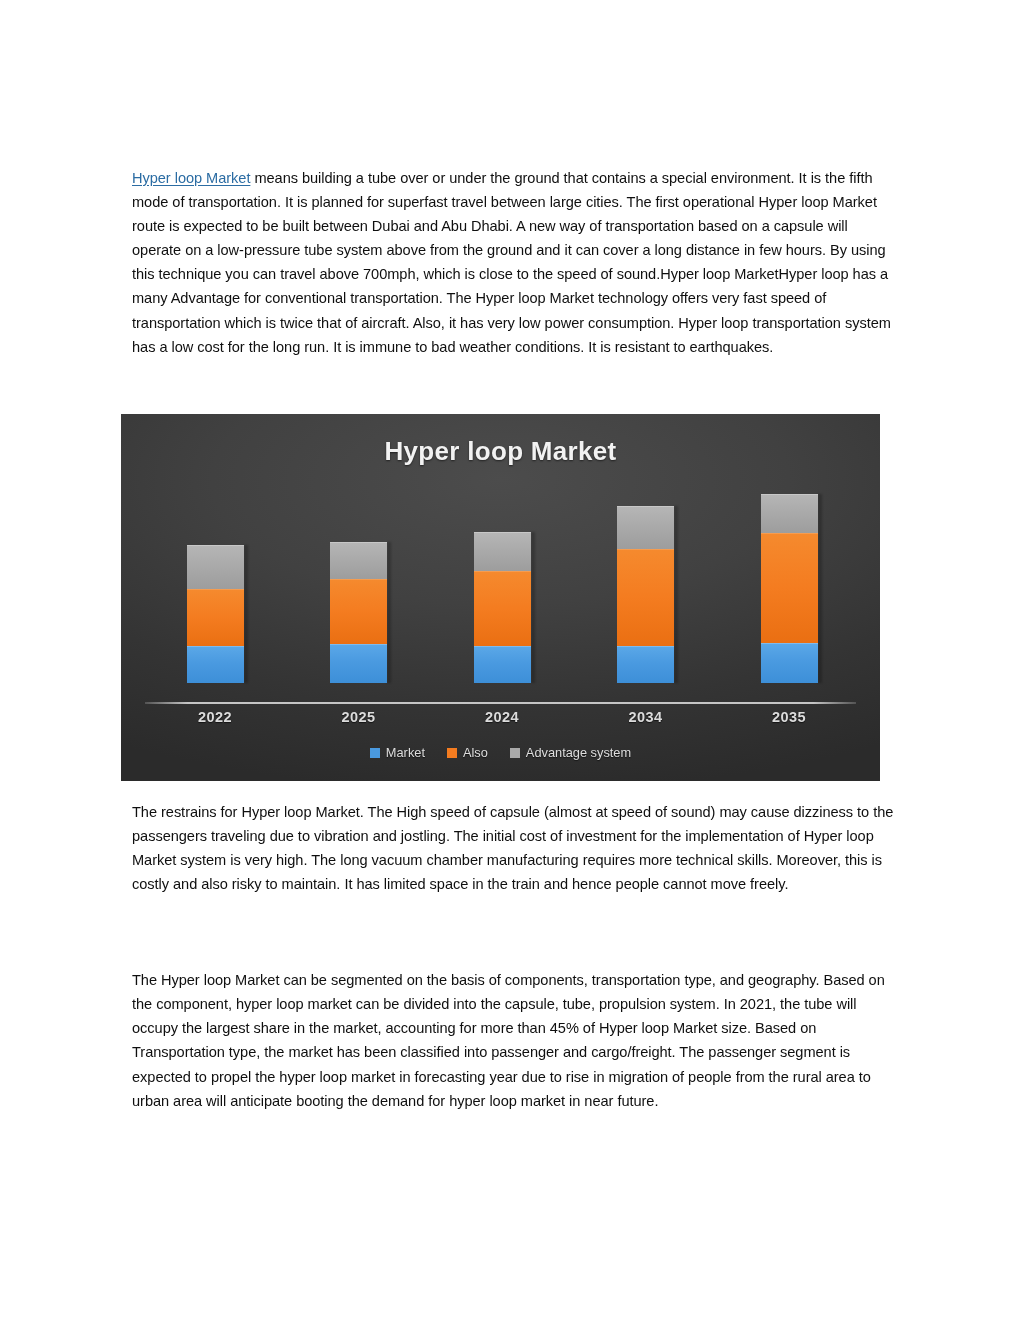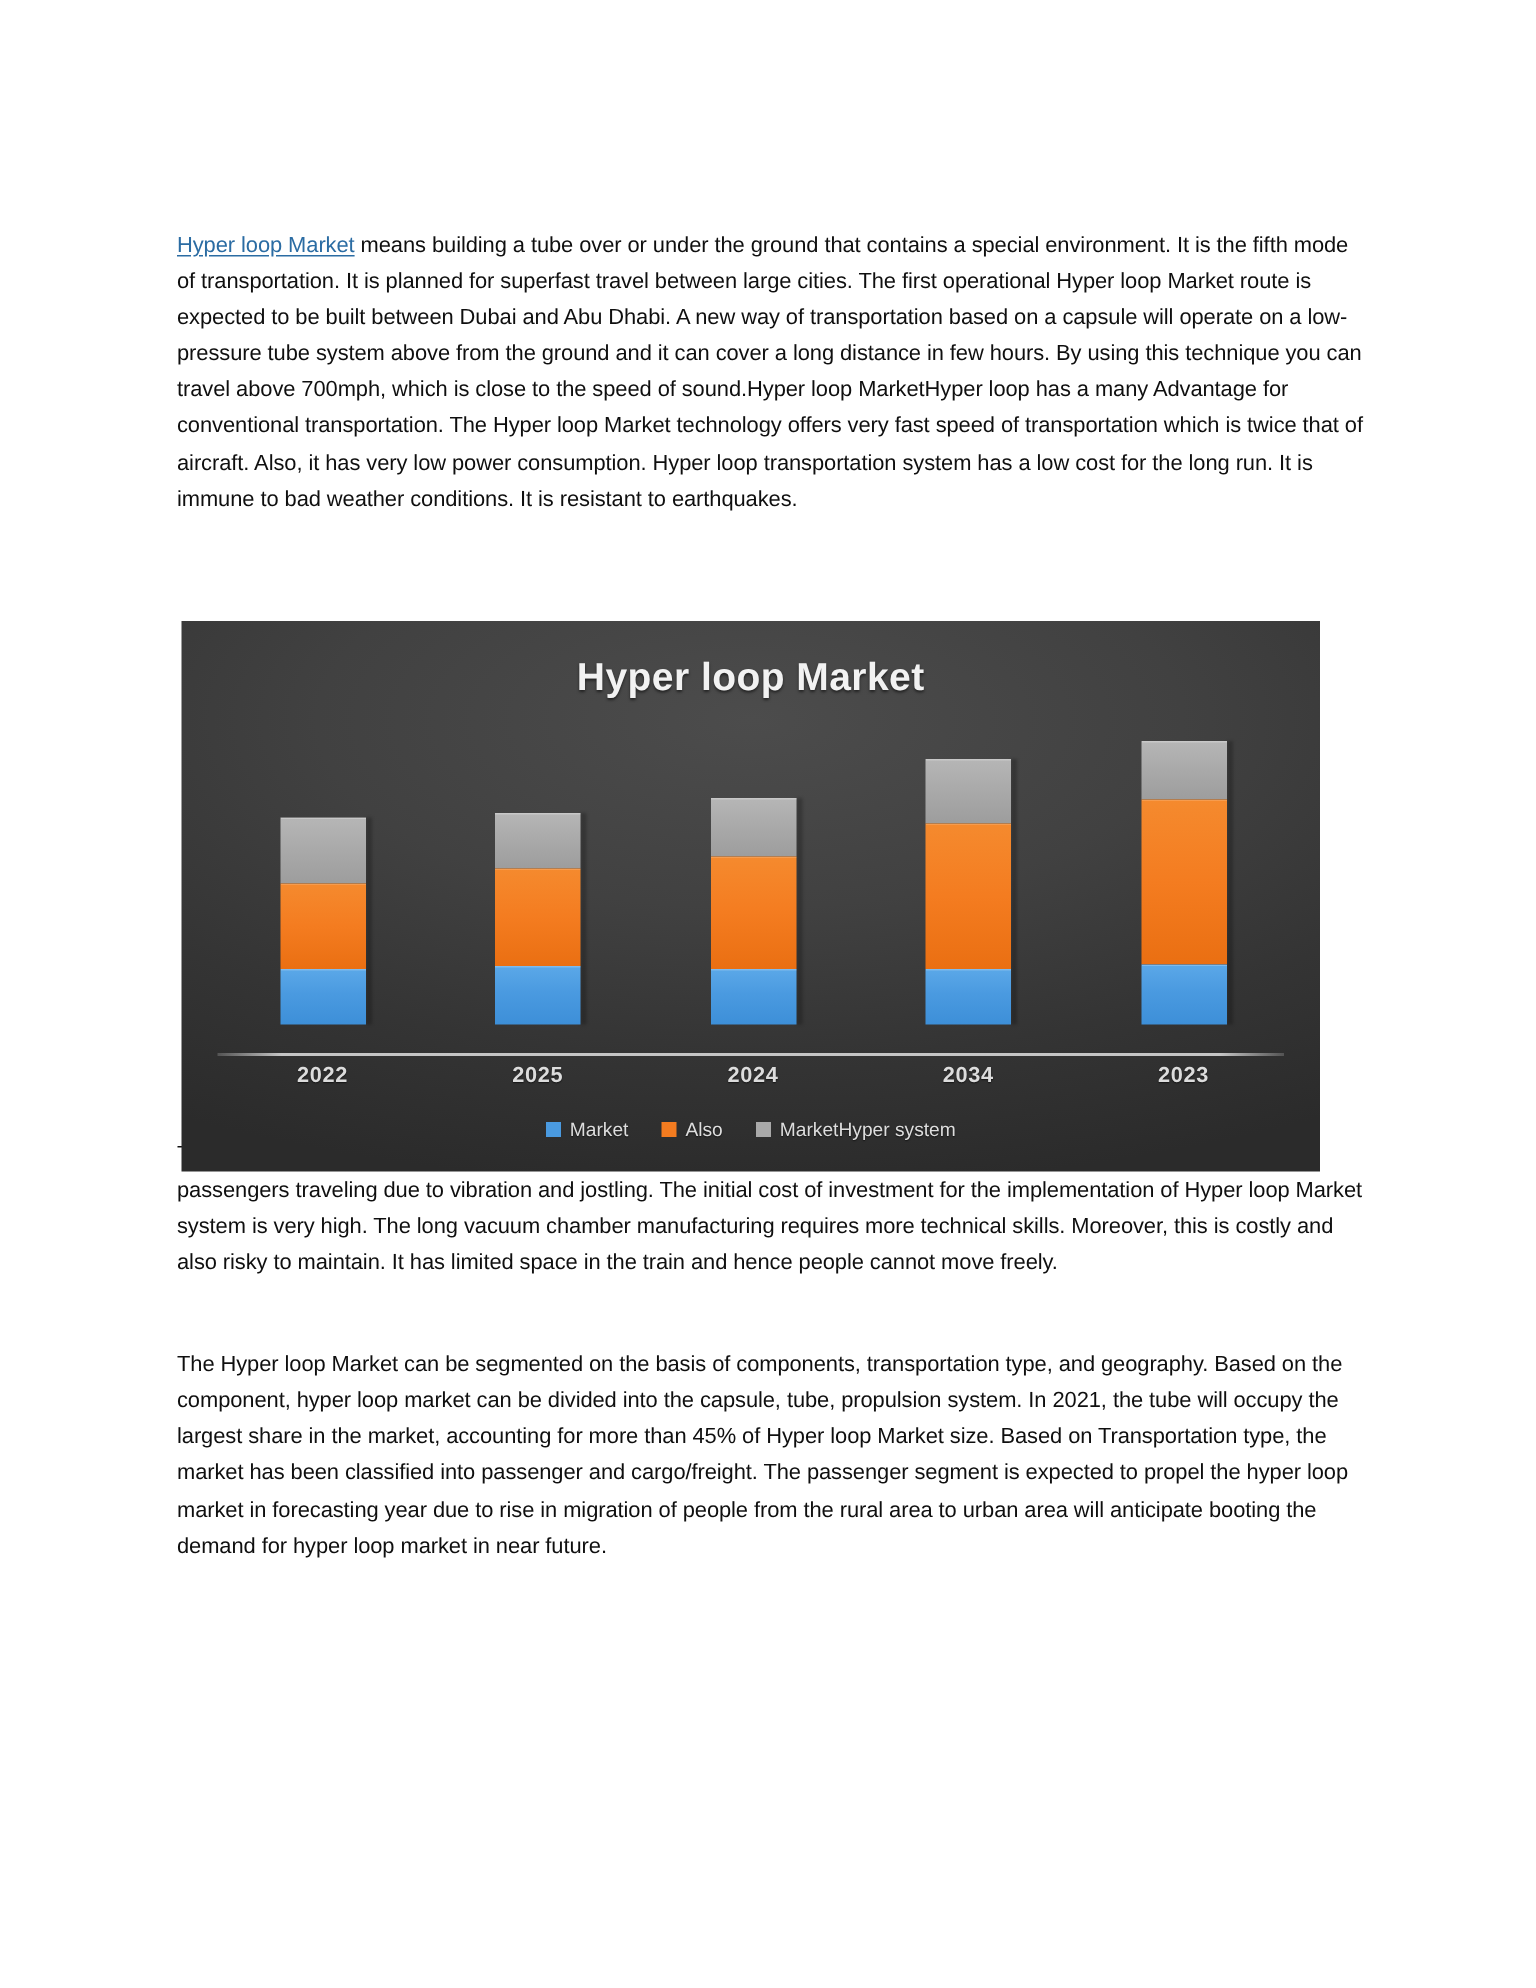--- a/index.html
+++ b/index.html
@@ -19,21 +19,21 @@
     height: 1325px;
     background: #ffffff;
   }
   .content {
     position: absolute;
     left: 118px;
     top: 152px;
     width: 795px;
   }
   p.para {
-    margin: 0;
+    margin: 14px;
     font-size: 14.6px;
     line-height: 24.1px;
     color: #0f0f0f;
     text-align: left;
     font-family: "Liberation Sans", sans-serif;
     letter-spacing: -0.05px;
   }
   a.inline-link {
     color: #2b6ca3;
     text-decoration: underline;
@@ -202,33 +202,33 @@
           <div class="seg seg-tube" style="height: 97px;"></div>
           <div class="seg seg-capsule" style="height: 37px;"></div>
         </div>
         <div class="tick-label" style="left: 469.5px;">2034</div>
         <div class="bar-shadow" style="height: 189px; bottom: 79px; left: 696.5px;"></div>
         <div class="bar-stack" style="left: 639.5px;">
           <div class="seg seg-prop" style="height: 39px;"></div>
           <div class="seg seg-tube" style="height: 110px;"></div>
           <div class="seg seg-capsule" style="height: 40px;"></div>
         </div>
-        <div class="tick-label" style="left: 613px;">2023</div>
+        <div class="tick-label" style="left: 613px;">2035</div>
       </div>
 
     <div class="legend" id="chart-legend">
         <div class="legend-item">
           <span class="legend-swatch" style="background: rgb(74, 154, 224);"></span>
           <span class="legend-label">Market</span>
         </div>
         <div class="legend-item">
           <span class="legend-swatch" style="background: rgb(244, 124, 32);"></span>
           <span class="legend-label">Also</span>
         </div>
         <div class="legend-item">
           <span class="legend-swatch" style="background: rgb(169, 169, 169);"></span>
-          <span class="legend-label">MarketHyper system</span>
+          <span class="legend-label">Advantage system</span>
         </div>
       </div>
 
   </div>
 
 </div>
 
 </body></html>

